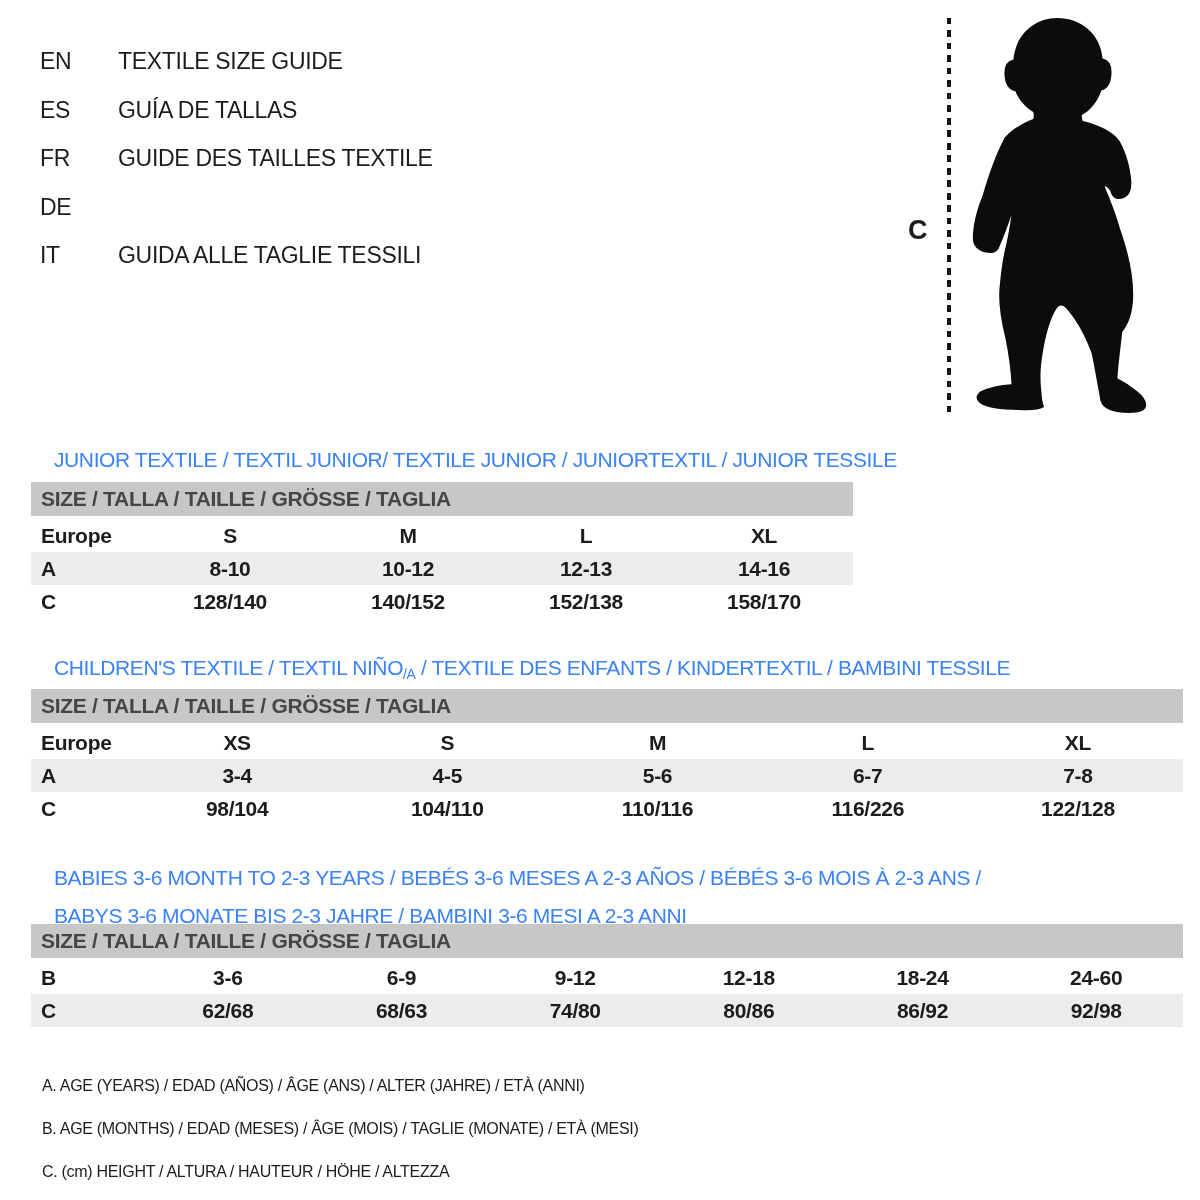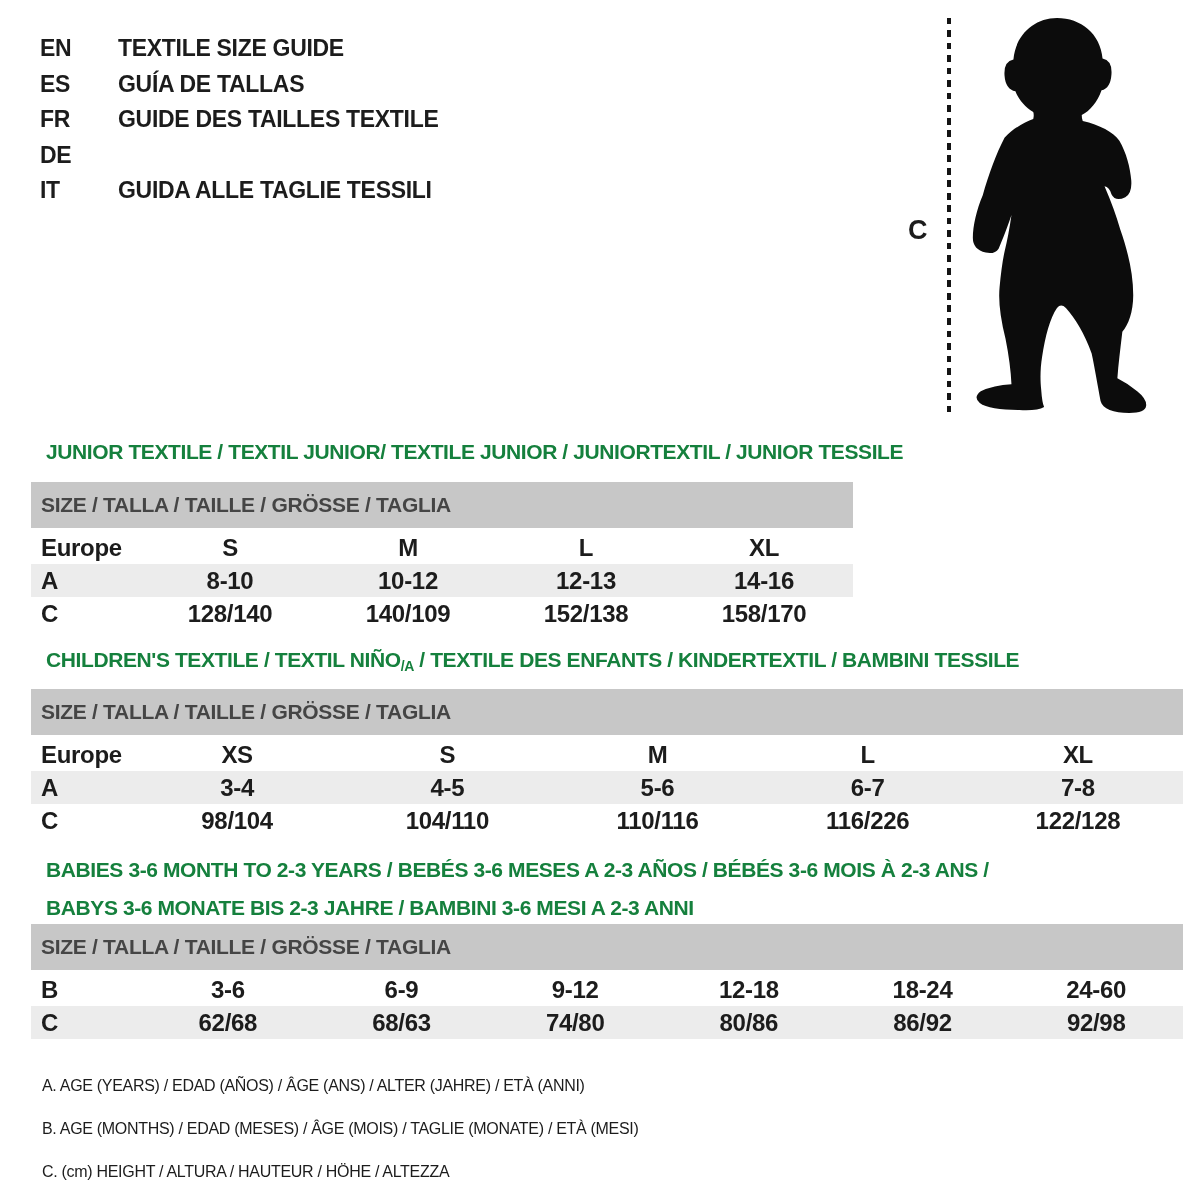--- a/index.html
+++ b/index.html
@@ -5,47 +5,47 @@
   html,body{margin:0;padding:0;}
   body{
     width:1200px;height:1200px;position:relative;
     background:#ffffff;overflow:hidden;
     font-family:"Liberation Sans","DejaVu Sans",sans-serif;
     color:#1c1c1c;
     -webkit-font-smoothing:antialiased;
   }
   
   .langs{position:absolute;left:40px;top:31px;}
-  .lang-row{display:flex;line-height:35.6px;font-size:23px;font-weight:700;letter-spacing:-0.3px;}
+  .lang-row{display:flex;line-height:35.6px;font-size:23px;font-weight:400;letter-spacing:-0.3px;margin-top:13px;}
   .lang-code{width:78px;flex:0 0 78px;}
   
   .fig-dash{
     position:absolute;left:947px;top:18px;width:4px;height:398px;
     background:repeating-linear-gradient(to bottom,#141414 0 6.5px,transparent 6.5px 12.5px);
   }
   .fig-c{position:absolute;left:908px;top:215px;font-size:27px;font-weight:700;}
   .fig-svg{position:absolute;left:958px;top:12px;width:198px;height:406px;}
   
-  .sec-title{position:absolute;left:42px;margin:4px;font-size:21px;font-weight:700;letter-spacing:-0.4px;color:#15803d;}
+  .sec-title{position:absolute;left:42px;margin:12px;font-size:21px;font-weight:400;letter-spacing:-0.4px;color:#3b82f6;}
   .sec-title .sub{font-size:14px;vertical-align:-4px;}
   .sec-title.two-line{line-height:38px;}
   .t1-title{top:436px;}
   .t2-title{top:644px;}
   .t3-title{top:847px;}
   
   .sizetable{position:absolute;left:31px;}
   .t1{top:482px;width:822px;}
   .t2{top:689px;width:1152px;}
   .t3{top:924px;width:1152px;}
   .size-header{
-    height:46px;display:flex;align-items:center;background:#c7c7c7;color:#454545;
+    height:34px;display:flex;align-items:center;background:#c7c7c7;color:#454545;
     font-size:21px;font-weight:700;letter-spacing:-0.3px;padding-left:10px;box-sizing:border-box;
     margin-bottom:3px;
   }
-  .trow{display:flex;height:33px;align-items:center;font-size:24px;font-weight:700;letter-spacing:-0.3px;}
+  .trow{display:flex;height:33px;align-items:center;font-size:21px;font-weight:700;letter-spacing:-0.3px;}
   .trow.shaded{background:#ececec;}
   .tlabel{flex:0 0 110px;padding-left:10px;box-sizing:border-box;}
   .t2 .tlabel{flex-basis:101px;}
   .tcell{flex:1 1 0;text-align:center;}
   
   .legend{position:absolute;left:42px;top:1064px;font-size:16px;font-weight:400;letter-spacing:-0.3px;line-height:43px;}
 </style>
 </head>
 <body>
 
@@ -128,21 +128,21 @@
       <div class="trow shaded">
         <div class="tlabel">A</div>
         <div class="tcell">8-10</div>
         <div class="tcell">10-12</div>
         <div class="tcell">12-13</div>
         <div class="tcell">14-16</div>
       </div>
       <div class="trow">
         <div class="tlabel">C</div>
         <div class="tcell">128/140</div>
-        <div class="tcell">140/109</div>
+        <div class="tcell">140/152</div>
         <div class="tcell">152/138</div>
         <div class="tcell">158/170</div>
       </div>
     </div>
 </div>
 
 <h2 class="sec-title t2-title"><span>CHILDREN'S TEXTILE / TEXTIL NIÑO</span><span class="sub">/A</span><span> / TEXTILE DES ENFANTS / KINDERTEXTIL / BAMBINI TESSILE</span></h2>
 <div class="sizetable t2">
   <div class="size-header">SIZE / TALLA / TAILLE / GRÖSSE / TAGLIA</div>
   <div>

